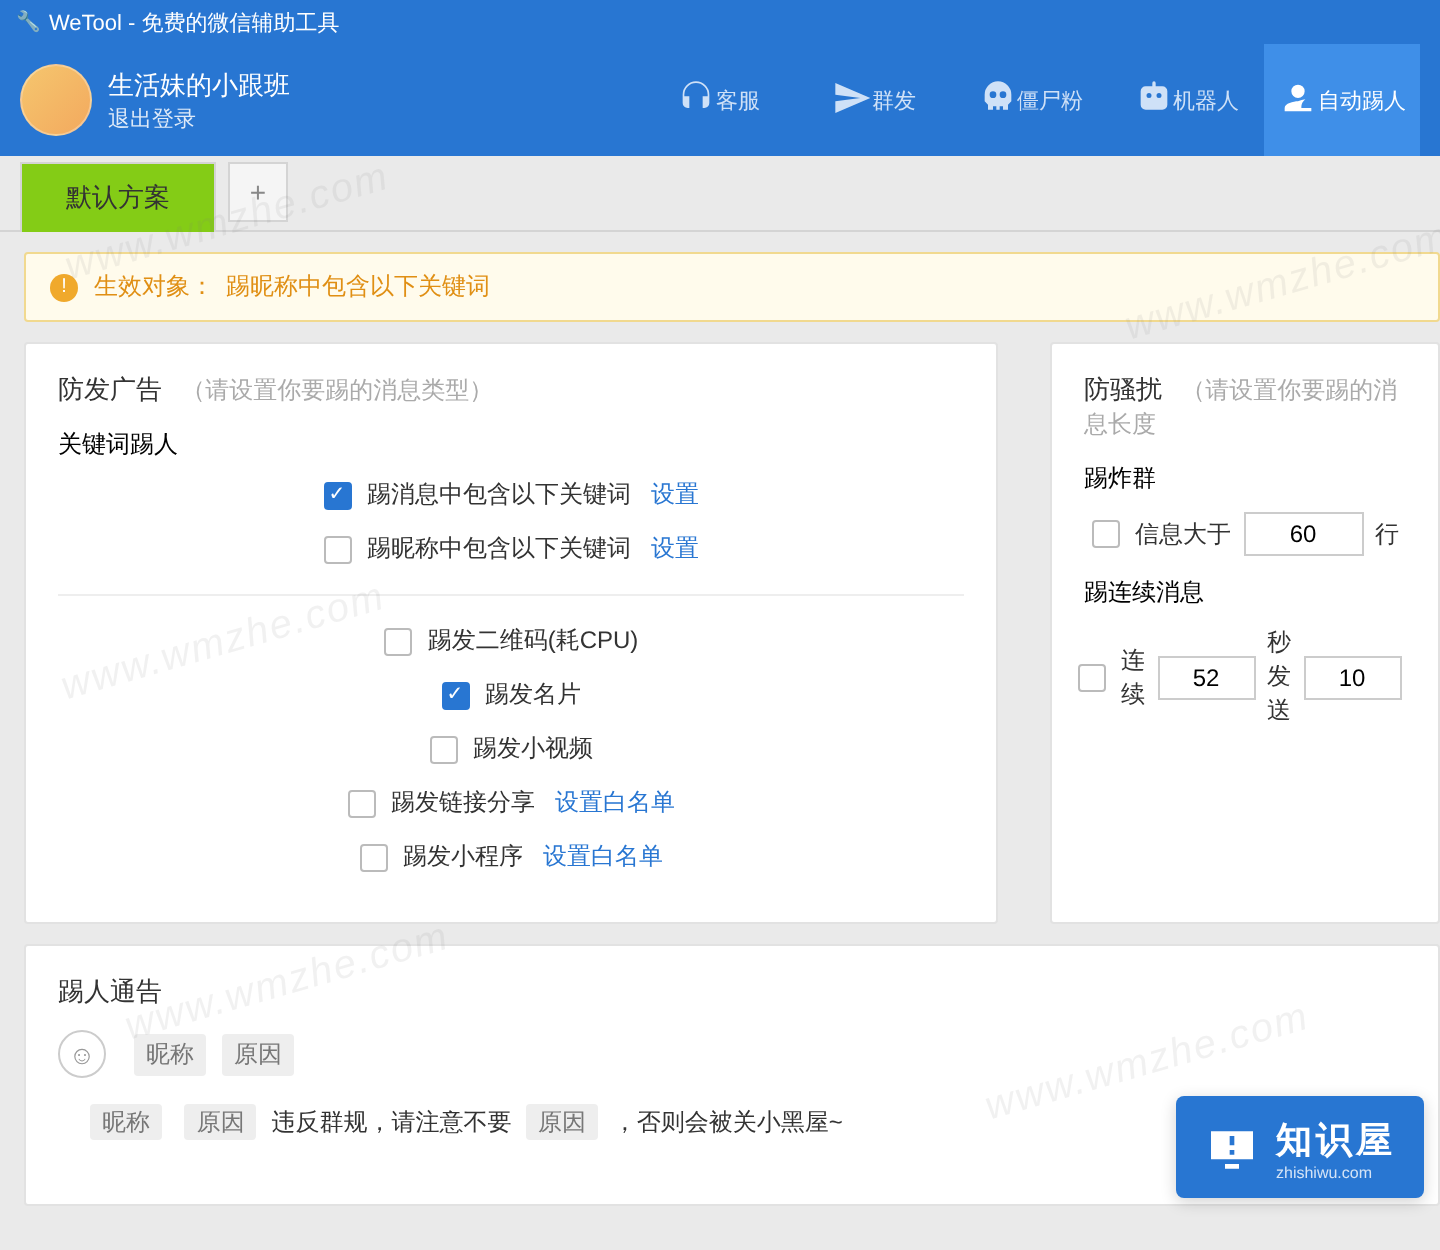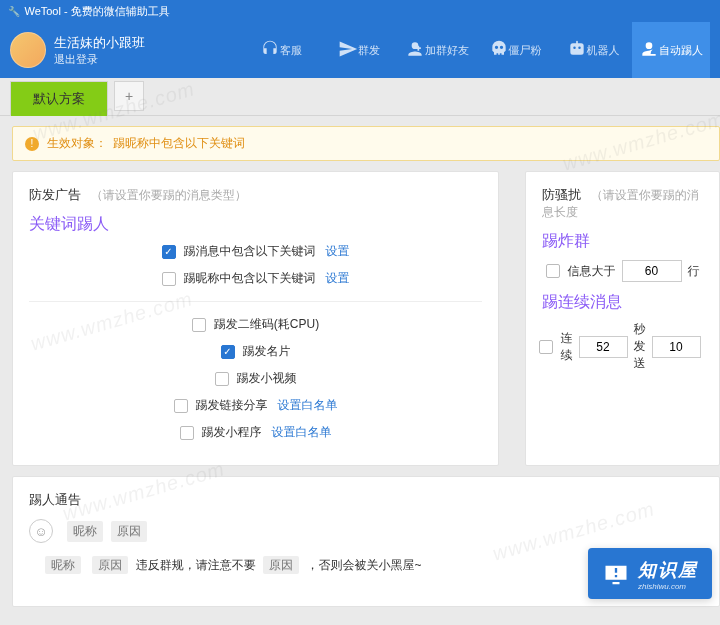--- a/index.html
+++ b/index.html
@@ -30,42 +30,42 @@
     .row-panels { display: flex; gap: 26px; }
     
     .panel { background: #fff; border: 1px solid #e2e2e2; border-radius: 2px; padding: 14px 16px; }
     .panel.wide { flex: 1; }
     .panel.side { width: 195px; flex-shrink: 0; }
     .panel.full { margin-right: 0; }
     
     .panel-title { font-size: 13px; color: #333; margin-bottom: 10px; }
     .panel-title .hint { color: #aaa; font-size: 12px; margin-left: 6px; font-weight: normal; }
     
-    .sub-title { color: #8b5cf6; font-size: 16px; margin-bottom: 8px; margin-top: 2px; }
+    .sub-title { color: #000000; font-size: 12px; margin-bottom: 8px; margin-top: 2px; }
     
     .check-row { display: flex; align-items: center; font-size: 12px; color: #333; margin-bottom: 10px; justify-content: center; }
     .check-row.last-in-group { margin-bottom: 14px; }
     .divider { height: 1px; background: #eee; margin: 4px 0 14px; }
     
     .chk { width: 14px; height: 14px; border: 1px solid #bbb; border-radius: 2px; margin-right: 8px; display: inline-flex; align-items: center; justify-content: center; flex-shrink: 0; cursor: pointer; }
     .chk.checked { background: #2876d2; border-color: #2876d2; }
     .chk.checked::after { content: "✓"; color: #fff; font-size: 10px; line-height: 1; }
     
     .link { color: #2876d2; margin-left: 10px; cursor: pointer; }
     
     .num-input { width: 60px; height: 22px; border: 1px solid #ccc; text-align: center; font-size: 12px; margin: 0 6px; background: #fff; }
     .num-input.sm { width: 49px; }
     
     
     .emoji-circle { width: 24px; height: 24px; border: 1px solid #ccc; border-radius: 50%; display: inline-flex; align-items: center; justify-content: center; color: #999; font-size: 13px; margin-right: 10px; cursor: pointer; }
     .chip { background: #eee; color: #777; padding: 2px 6px; margin: 0 4px; font-size: 12px; border-radius: 2px; }
     .line1 { display: flex; align-items: center; font-size: 12px; color: #333; margin-bottom: 14px; }
     .line2 { font-size: 12px; color: #333; margin-left: 12px; margin-bottom: 18px; }
     
-    .badge-logo { position: absolute; right: 8px; bottom: 26px; background: #2876d2; color: #fff; padding: 10px 14px 8px; display: flex; align-items: center; border-radius: 4px; box-shadow: 0 2px 8px rgba(0,0,0,.18); font-style: italic; }
+    .badge-logo { position: absolute; right: 8px; bottom: 26px; background: #2876d2; color: #fff; padding: 10px 14px 8px; display: flex; align-items: center; border-radius: 4px; box-shadow: 0 2px 8px rgba(0,0,0,.18); }
     .badge-logo svg { width: 28px; height: 28px; fill: #fff; margin-right: 8px; }
     .badge-logo .txt { display: flex; flex-direction: column; }
     .badge-logo .big { font-size: 18px; font-weight: 600; letter-spacing: 2px; }
     .badge-logo .small { font-size: 8px; opacity: .8; }
     
     .watermark { position: absolute; color: #7b7b7b; opacity: .10; font-size: 20px; font-style: italic; transform: rotate(-16deg); pointer-events: none; font-family: Arial; letter-spacing: 1px; }
   </style>
 </head>
 <body>
 
@@ -85,26 +85,20 @@
       <svg viewBox="0 0 24 24">
           <path d="M12 2a8 8 0 0 0-8 8v5a3 3 0 0 0 3 3h1v-7H5v-1a7 7 0 0 1 14 0v1h-3v7h1a3 3 0 0 0 3-3v-5a8 8 0 0 0-8-8z"></path>
         </svg>
       <span>客服</span>
     </div>
     <div class="nav-item">
       <svg viewBox="0 0 24 24">
           <path d="M2 21l21-9L2 3v7l15 2-15 2z"></path>
         </svg>
       <span>群发</span>
-    </div>
-    <div class="nav-item">
-      <svg viewBox="0 0 24 24">
-          <path d="M12 12a4 4 0 1 0-4-4 4 4 0 0 0 4 4zm7-2h-2V8h-2v2h-2v2h2v2h2v-2h2zM4 20v-1c0-2.7 5.3-4 8-4s8 1.3 8 4v1z"></path>
-        </svg>
-      <span>加群好友</span>
     </div>
     <div class="nav-item">
       <svg viewBox="0 0 24 24">
           <path d="M12 2a8 8 0 0 0-8 8v4l2 2v3h3v-2h2v2h2v-2h2v2h3v-3l2-2v-4a8 8 0 0 0-8-8zM9 12a2 2 0 1 1 2-2 2 2 0 0 1-2 2zm6 0a2 2 0 1 1 2-2 2 2 0 0 1-2 2z"></path>
         </svg>
       <span>僵尸粉</span>
     </div>
     <div class="nav-item">
       <svg viewBox="0 0 24 24">
           <path d="M12 2a1 1 0 0 0-1 1v2H7a3 3 0 0 0-3 3v8a3 3 0 0 0 3 3h10a3 3 0 0 0 3-3V8a3 3 0 0 0-3-3h-4V3a1 1 0 0 0-1-1zM9 12a1.5 1.5 0 1 1 1.5-1.5A1.5 1.5 0 0 1 9 12zm6 0a1.5 1.5 0 1 1 1.5-1.5A1.5 1.5 0 0 1 15 12z"></path>

